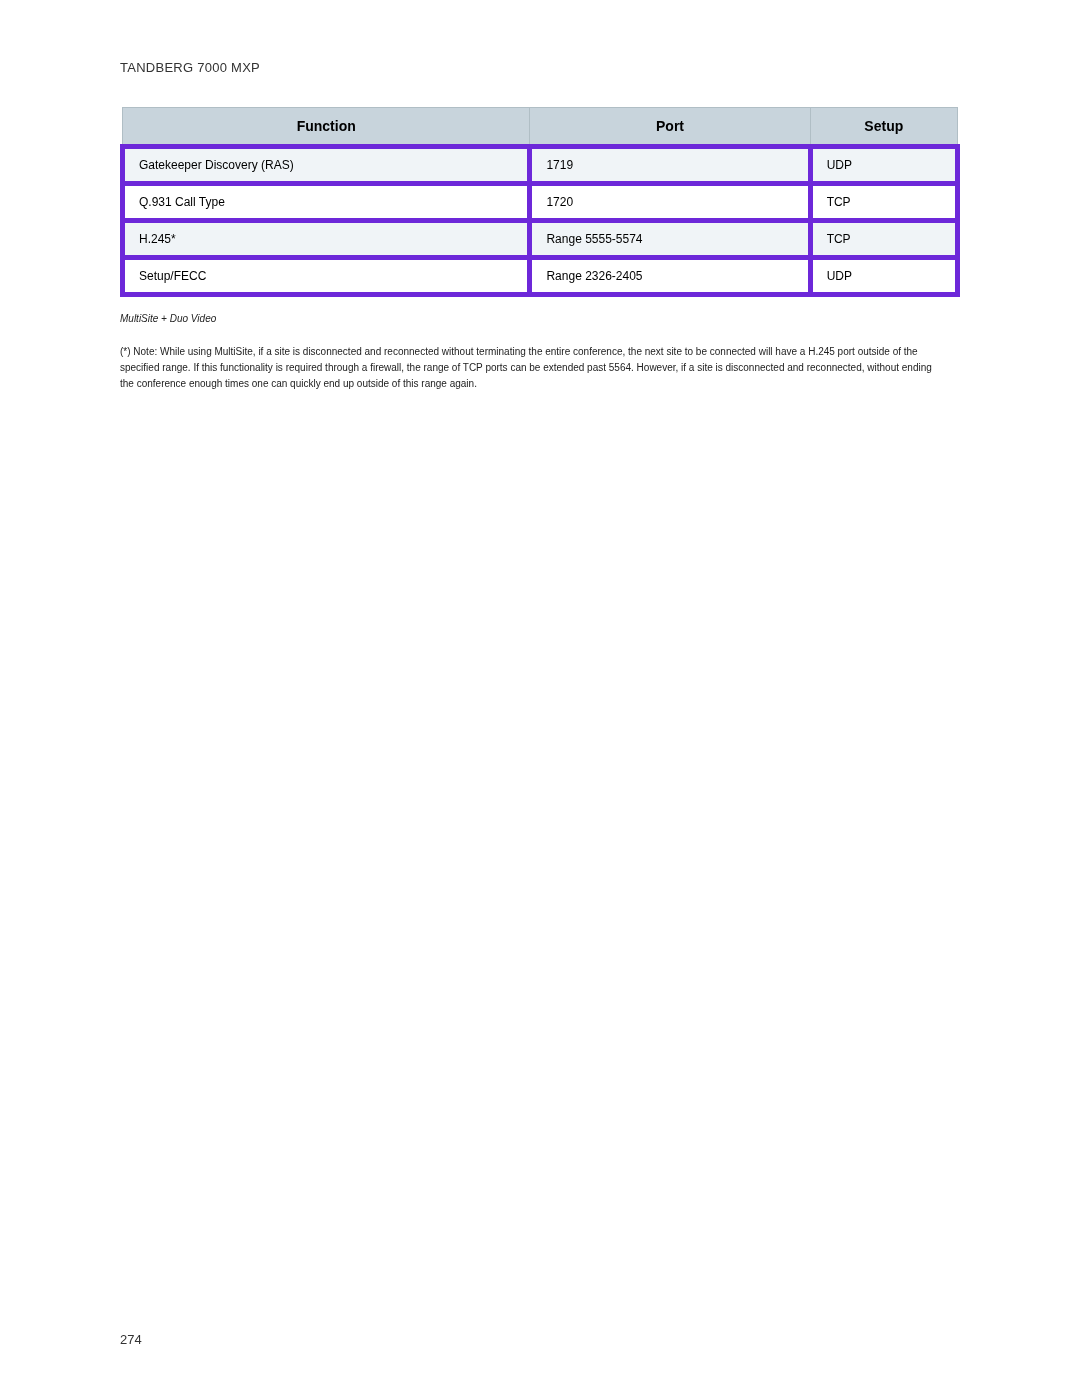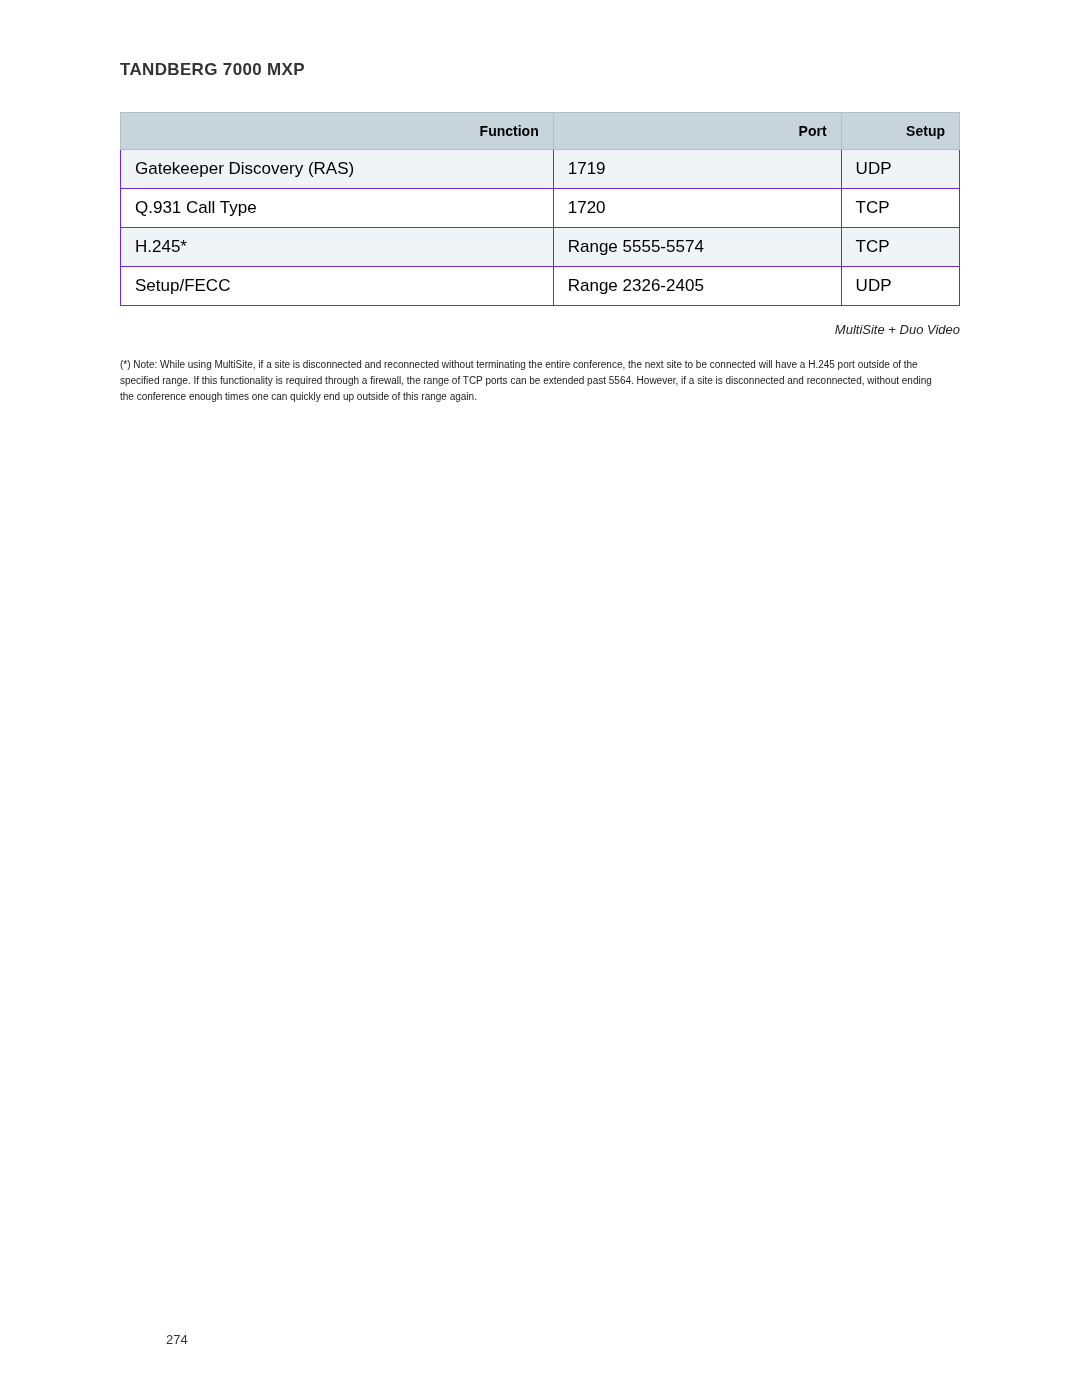--- a/index.html
+++ b/index.html
@@ -18,79 +18,77 @@
       position: relative;
     }
 
     .page-container {
       padding: 60px 120px 80px 120px;
       position: relative;
       min-height: 1397px;
     }
 
     .page-header {
-      font-size: 17px;
-      font-weight: bold;
+      font-size: 13px;
+      font-weight: normal;
       color: #333;
       margin-bottom: 32px;
       letter-spacing: 0.02em;
     }
 
     .data-table {
       width: 100%;
       border-collapse: collapse;
       margin-bottom: 16px;
     }
 
     .data-table thead tr th {
       background-color: #c8d4dc;
       font-weight: bold;
       padding: 10px 14px;
-      text-align: right;
+      text-align: center;
       border: 1px solid #b0bec5;
       font-size: 14px;
     }
 
     .data-table tbody tr td {
       padding: 9px 14px;
-      border: 1px solid #6d28d9;
-      font-size: 17px;
+      border: 5px solid #6d28d9;
+      font-size: 12px;
       background-color: #ffffff;
     }
 
     .data-table tbody tr:nth-child(odd) td {
       background-color: #f0f4f7;
     }
 
     .data-table tbody tr:nth-child(even) td {
       background-color: #ffffff;
     }
 
     .multisite-caption {
       font-style: italic;
-      font-size: 13px;
+      font-size: 10px;
       color: #222;
       margin-bottom: 20px;
-      text-align: right;
     }
 
     .note-text {
       font-size: 10px;
       color: #222;
       line-height: 1.6;
       max-width: 820px;
     }
 
     .page-number {
       position: absolute;
       bottom: 50px;
       left: 120px;
       font-size: 13px;
       color: #333;
-      margin-left: 46px;
     }
   </style>
 </head>
 <body>
 
 <div class="page-container">
 
   <div class="page-header">TANDBERG 7000 MXP</div>
 
   <table class="data-table">

